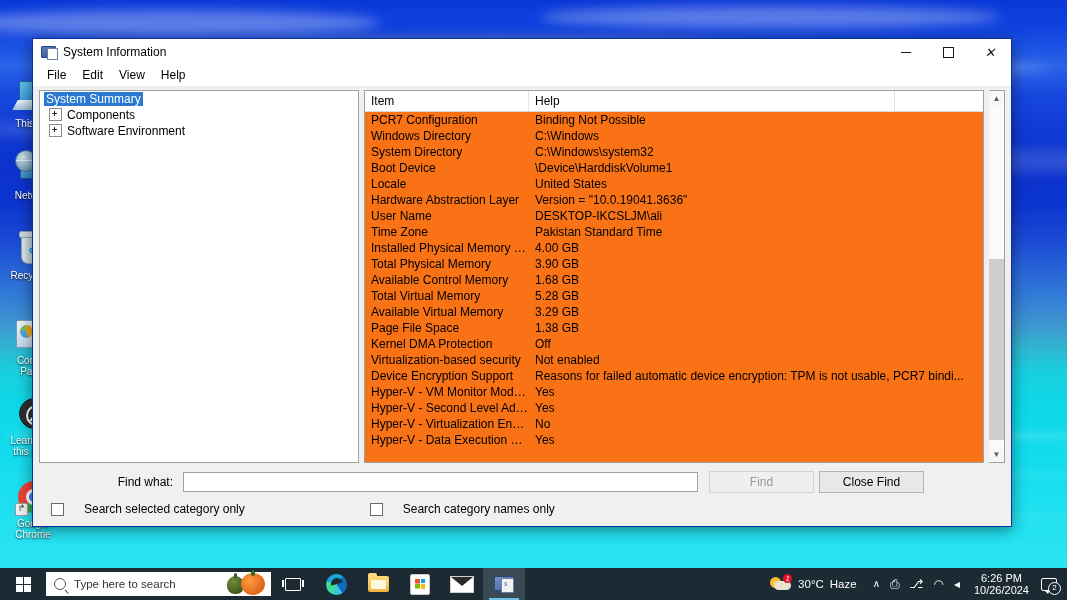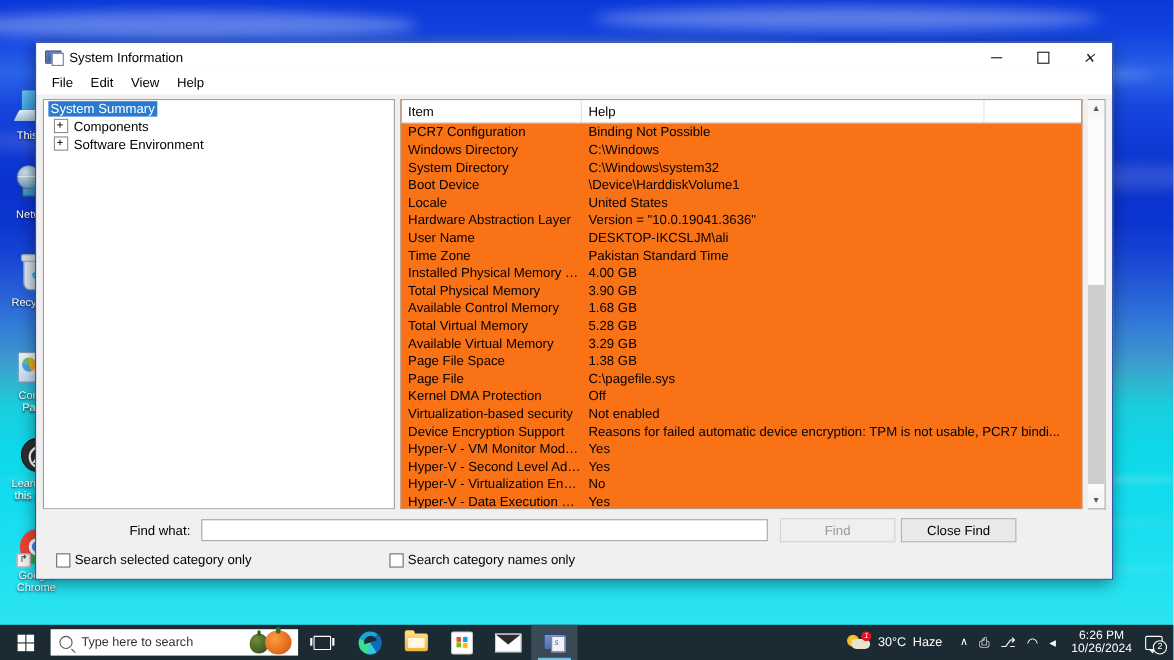--- a/index.html
+++ b/index.html
@@ -370,21 +370,21 @@
     background: #e9e9e9;
     font-size: 12px;
     font-family: "Liberation Sans", sans-serif;
     color: #000;
     margin-left: 5px;
     flex: 0 0 auto;
   }
   .btn.disabled { color:#9a9a9a; background:#efefef; border-color:#d2d2d2; }
 
   .find-row2 { display:flex; align-items:center; margin-top: 9px; padding-left: 8px; }
-  .chk-wrap { display:flex; align-items:center; font-size: 12px; }
+  .chk-wrap { display:flex; align-items:center; font-size: 12px; gap: 16px; }
   .chk {
     width: 11px; height: 11px; border: 1px solid #6a6a6a; background:#fff;
     margin-right: 4px; flex: 0 0 auto;
   }
   .gap-chk { width: 125px; flex: 0 0 125px; }
 
   
   #taskbar {
     position:absolute; left:0; bottom:0; width:1067px; height:32px;
     background:#1b2a33;
@@ -739,24 +739,20 @@
             </div>
             <div class="row">
               <div class="c1">Available Virtual Memory</div>
               <div class="c2">3.29 GB</div>
             </div>
             <div class="row">
               <div class="c1">Page File Space</div>
               <div class="c2">1.38 GB</div>
             </div>
             <div class="row">
-              <div class="c1">Page File</div>
-              <div class="c2">C:\pagefile.sys</div>
-            </div>
-            <div class="row">
               <div class="c1">Kernel DMA Protection</div>
               <div class="c2">Off</div>
             </div>
             <div class="row">
               <div class="c1">Virtualization-based security</div>
               <div class="c2">Not enabled</div>
             </div>
             <div class="row">
               <div class="c1">Device Encryption Support</div>
               <div class="c2">Reasons for failed automatic device encryption: TPM is not usable, PCR7 bindi...</div>

